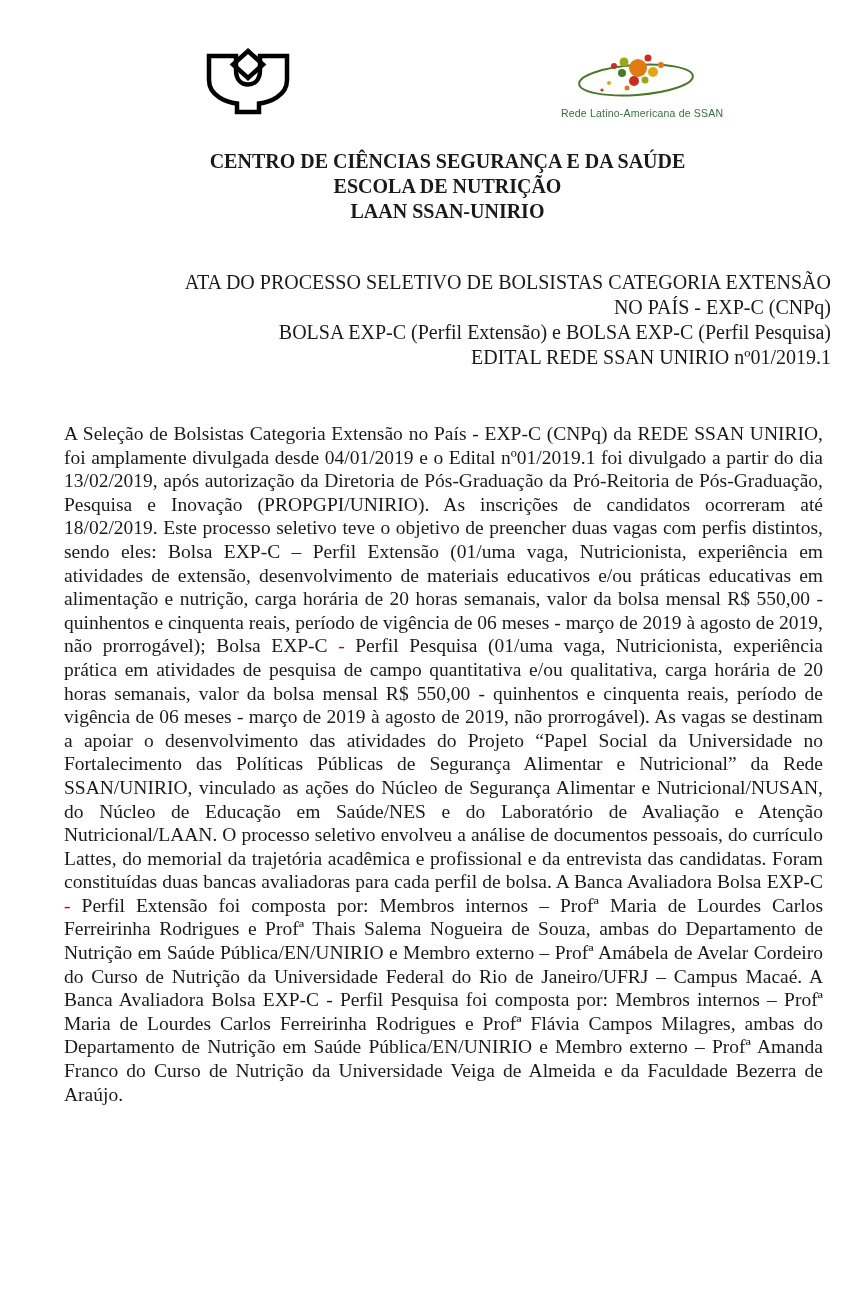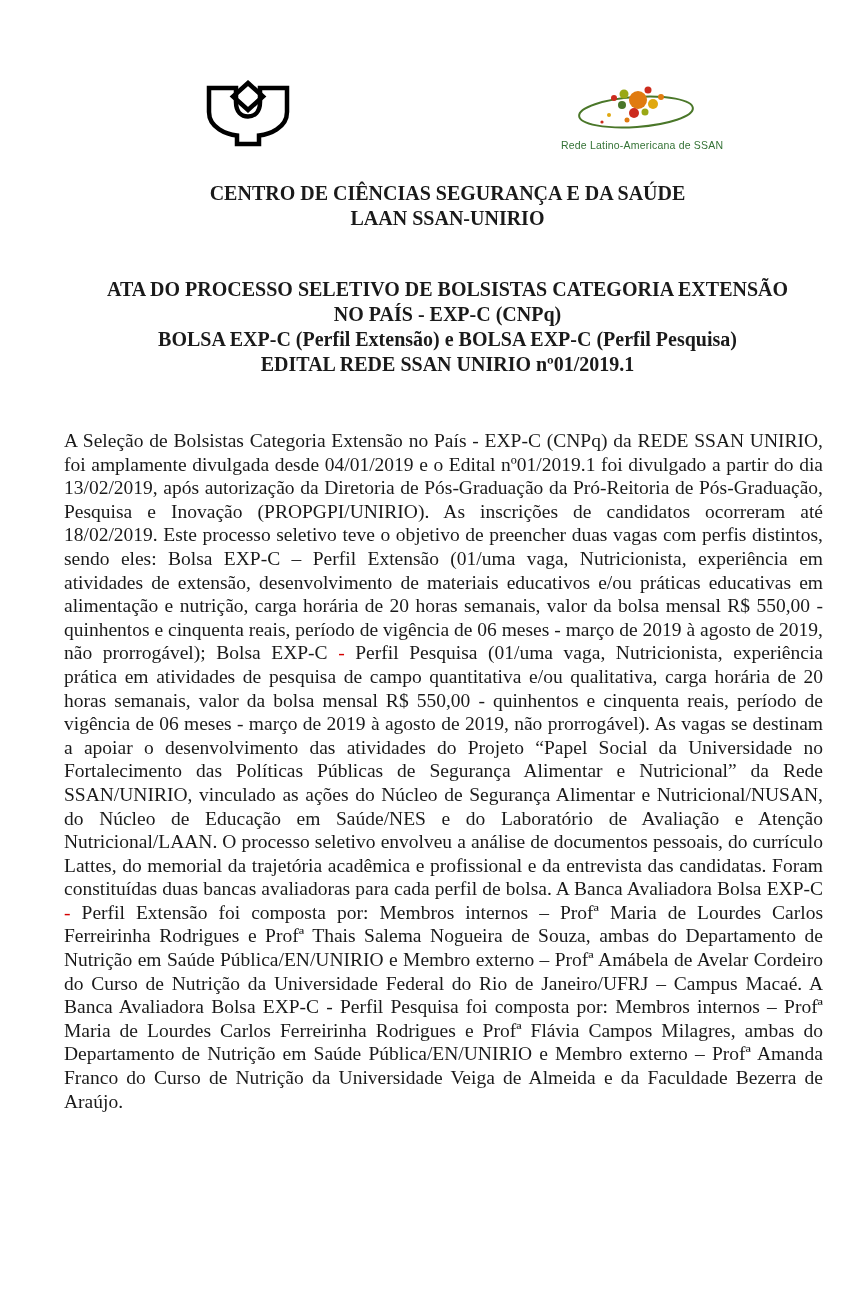--- a/index.html
+++ b/index.html
@@ -6,21 +6,21 @@
     margin: 0;
     padding: 0;
     background: #ffffff;
   }
   .page {
     position: relative;
     width: 865px;
     min-height: 1312px;
     box-sizing: border-box;
     background: #ffffff;
-    padding: 80px 34px 60px 64px;
+    padding: 48px 34px 60px 64px;
     font-family: "Liberation Serif", "DejaVu Serif", serif;
     color: #1a1a1a;
   }
   .logos {
     position: relative;
     height: 100px;
     margin-bottom: 1px;
   }
   .logo-unirio {
     position: absolute;
@@ -44,22 +44,22 @@
     margin-top: 1px;
     white-space: nowrap;
   }
   .letterhead {
     text-align: center;
     font-weight: bold;
     font-size: 20px;
     line-height: 25px;
   }
   .doc-title {
-    text-align: center;
-    font-weight: bold;
+    text-align: right;
+    font-weight: normal;
     font-size: 20px;
     line-height: 25px;
     margin-top: 46px;
   }
   .body-text {
     margin: 52px 8px 0 0;
     font-size: 19.5px;
     line-height: 23.6px;
     text-align: justify;
     text-justify: inter-word;
@@ -100,20 +100,21 @@
         <circle cx="45" cy="33" r="2" fill="#e0a810"></circle>
         <circle cx="38" cy="40" r="1.6" fill="#cc2b1d"></circle>
       </svg>
       <div class="ssan-caption">Rede Latino-Americana de SSAN</div>
     </div>
 
   </div>
 
   <div class="letterhead">
     <div>CENTRO DE CIÊNCIAS SEGURANÇA E DA SAÚDE</div>
+    <div>ESCOLA DE NUTRIÇÃO</div>
     <div>LAAN SSAN-UNIRIO</div>
   </div>
 
   <div class="doc-title">
     <div>ATA DO PROCESSO SELETIVO DE BOLSISTAS CATEGORIA EXTENSÃO</div>
     <div>NO PAÍS - EXP-C (CNPq)</div>
     <div>BOLSA EXP-C (Perfil Extensão) e BOLSA EXP-C (Perfil Pesquisa)</div>
     <div>EDITAL REDE SSAN UNIRIO nº01/2019.1</div>
   </div>
 

